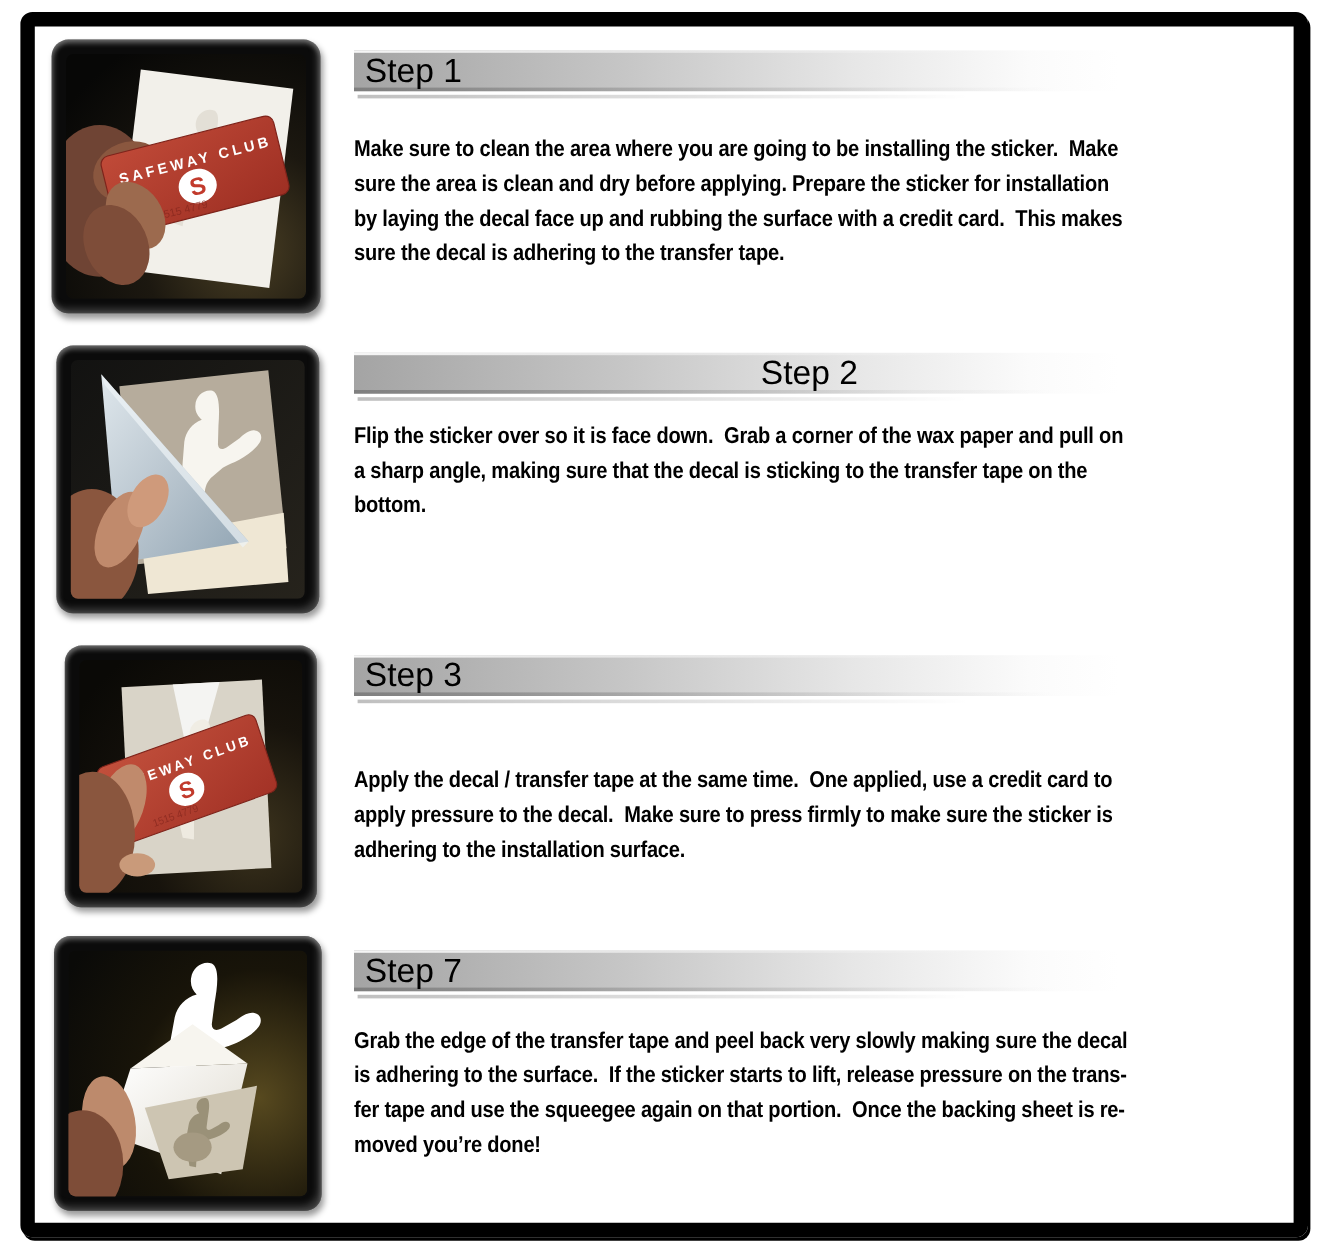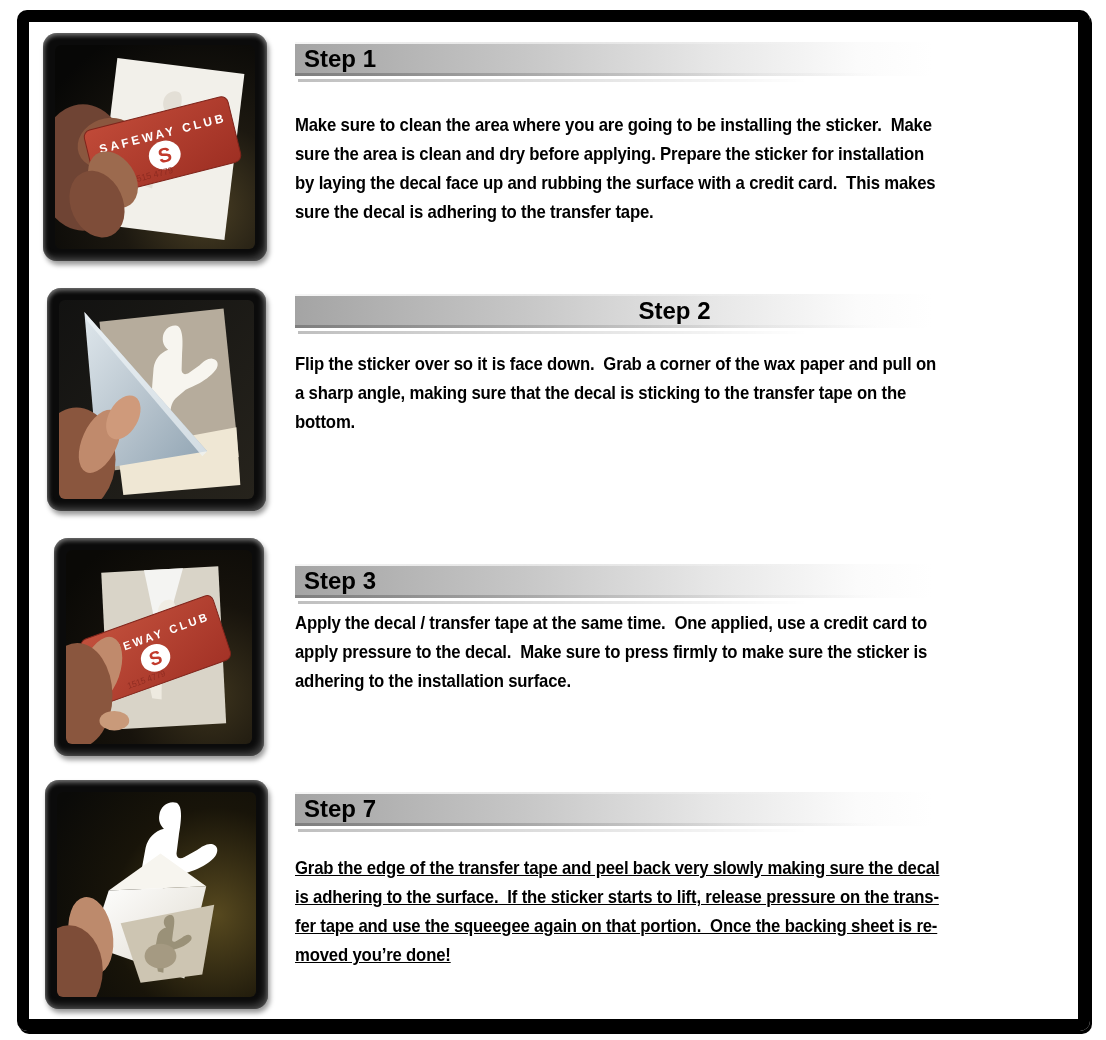--- a/index.html
+++ b/index.html
@@ -19,21 +19,21 @@
     box-sizing:border-box;
     box-shadow: inset 0 3px 4px rgba(255,255,255,.35),
                 inset 3px 0 4px rgba(255,255,255,.12),
                 inset -3px -4px 6px rgba(120,120,120,.45),
                 2px 4px 5px rgba(0,0,0,.4);
   }
   .photo svg { width:100%; height:100%; border-radius:6px; display:block; }
   
   .bar {
     position:absolute; left:295px; width:750px; height:34px; box-sizing:border-box;
-    padding-left:9px; font-size:24px; font-weight:bold; line-height:33px; color:#000;
+    padding-left:9px; font-size:28px; font-weight:normal; line-height:33px; color:#000;
     background:
       linear-gradient(to right, rgba(125,125,125,.95), rgba(165,165,165,.55) 40%, rgba(205,205,205,.25) 62%, rgba(255,255,255,0) 78%) left bottom/100% 3px no-repeat,
       linear-gradient(to right, rgba(255,255,255,.9), rgba(255,255,255,.4) 45%, rgba(255,255,255,0) 70%) left top/100% 2px no-repeat,
       linear-gradient(to right, #a4a4a4 0%, #c6c6c6 30%, #e6e6e6 55%, #fbfbfb 75%, #ffffff 85%);
   }
   .bar::after {
     content:""; position:absolute; left:3px; bottom:-6px; width:68%; height:3px;
     background:linear-gradient(to right, rgba(0,0,0,.25), rgba(0,0,0,0));
   }
   .lines { position:absolute; left:295px; }
@@ -161,24 +161,24 @@
           <text x="10" y="-11" font-size="12" font-weight="bold" letter-spacing="3" fill="#ffffff">SAFEWAY CLUB</text>
           <ellipse cx="72" cy="7" rx="16" ry="14" fill="#ffffff"></ellipse>
           <text x="72" y="14" text-anchor="middle" font-size="20" font-weight="bold" fill="#c23a2c">S</text>
           <text x="34" y="28" font-size="9" fill="#86271e" opacity="0.75">1515 4779</text>
         </g>
         <ellipse cx="38" cy="124" rx="20" ry="36" transform="rotate(20 38 124)" fill="#c08a6c"></ellipse>
         <ellipse cx="12" cy="150" rx="38" ry="54" fill="#8a563e"></ellipse>
         <ellipse cx="52" cy="176" rx="16" ry="10" fill="#c99a7a"></ellipse>
       </svg>
     </div>
-    <div class="bar" style="top:546px;margin-top:18px;">
+    <div class="bar" style="top:546px;">
       <span>Step 3</span>
     </div>
-    <div class="lines" style="top:608px;">
+    <div class="lines" style="top:636px;">
       <div class="line">Apply the decal / transfer tape at the same time.  One applied, use a credit card to</div>
       <div class="line">apply pressure to the decal.  Make sure to press firmly to make sure the sticker is</div>
       <div class="line">adhering to the installation surface.</div>
     </div>
   </section>
 
   <section class="abs">
     <div class="photo" style="left:45px; top:780px; width:223px; height:229px;">
       <svg viewBox="0 0 200 200" preserveAspectRatio="none">
         <defs>
@@ -199,20 +199,20 @@
         <polygon points="64,128 158,110 146,178 84,186" fill="#cdc5b2"></polygon>
         <use href="#bigfoot" transform="translate(86 118) scale(0.55)" fill="#9a9178"></use>
         <ellipse cx="104" cy="160" rx="16" ry="12" fill="#a59a82"></ellipse>
         <ellipse cx="34" cy="140" rx="22" ry="38" transform="rotate(-10 34 140)" fill="#bd8a6c"></ellipse>
         <ellipse cx="12" cy="174" rx="34" ry="44" fill="#7e4d38"></ellipse>
       </svg>
     </div>
     <div class="bar" style="top:792px;">
       <span>Step 7</span>
     </div>
-    <div class="lines" style="top:853px;text-decoration:underline;">
+    <div class="lines" style="top:853px;">
       <div class="line">Grab the edge of the transfer tape and peel back very slowly making sure the decal</div>
       <div class="line">is adhering to the surface.  If the sticker starts to lift, release pressure on the trans-</div>
       <div class="line">fer tape and use the squeegee again on that portion.  Once the backing sheet is re-</div>
       <div class="line">moved you’re done!</div>
     </div>
   </section>
 </div>
 
 </body></html>

